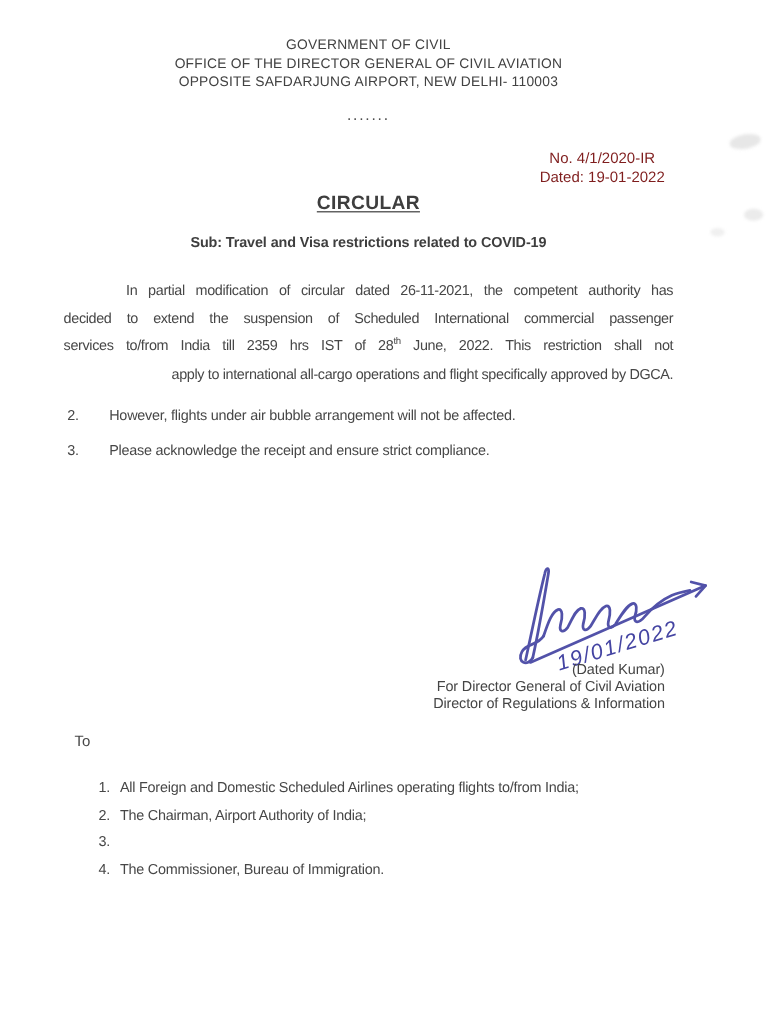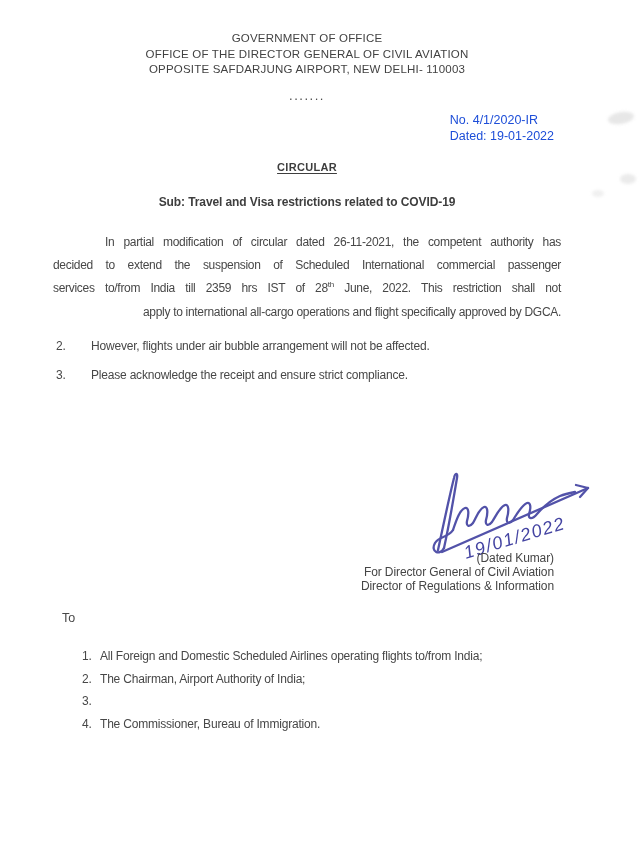--- a/index.html
+++ b/index.html
@@ -15,26 +15,26 @@
   .header{
     position:absolute;top:31px;left:53px;width:508px;
     text-align:center;font-size:11.5px;line-height:15.5px;
     color:#424242;letter-spacing:0.2px;
   }
   .dots{
     position:absolute;top:88px;left:53px;width:508px;
     text-align:center;font-size:13px;letter-spacing:1.5px;color:#4c4c4c;
   }
   .ref{
-    position:absolute;top:112px;right:86px;
-    text-align:left;font-size:12.5px;line-height:16px;color:#1d4ed8;
+    position:absolute;top:124px;right:86px;
+    text-align:center;font-size:12.5px;line-height:16px;color:#7f1d1d;
   }
   .circular{
     position:absolute;top:161px;left:53px;width:508px;
-    text-align:center;font-size:11px;font-weight:bold;color:#3e3e3e;
+    text-align:center;font-size:16px;font-weight:bold;color:#3e3e3e;
     letter-spacing:0.3px;
   }
   .circular .u{text-decoration:underline;text-underline-offset:2px;}
   .subject{
     position:absolute;top:195px;left:53px;width:508px;
     text-align:center;font-size:12px;font-weight:bold;color:#3e3e3e;
     letter-spacing:-0.1px;
   }
   .para{
     position:absolute;top:231px;left:53px;width:508px;
@@ -63,21 +63,21 @@
   .a1{left:608px;top:112px;width:26px;height:12px;background:rgba(168,168,168,0.28);transform:rotate(-10deg);}
   .a2{left:620px;top:174px;width:16px;height:10px;background:rgba(175,175,175,0.25);}
   .a3{left:592px;top:190px;width:12px;height:7px;background:rgba(185,185,185,0.22);}
 </style>
 </head>
 <body>
 
 <div class="page">
 
   <div class="header">
-    <div>GOVERNMENT OF OFFICE</div>
+    <div>GOVERNMENT OF CIVIL</div>
     <div>OFFICE OF THE DIRECTOR GENERAL OF CIVIL AVIATION</div>
     <div>OPPOSITE SAFDARJUNG AIRPORT, NEW DELHI- 110003</div>
   </div>
 
   <div class="dots">.......</div>
 
   <div class="ref">
     <div>No. 4/1/2020-IR</div>
     <div>Dated: 19-01-2022</div>
   </div>

